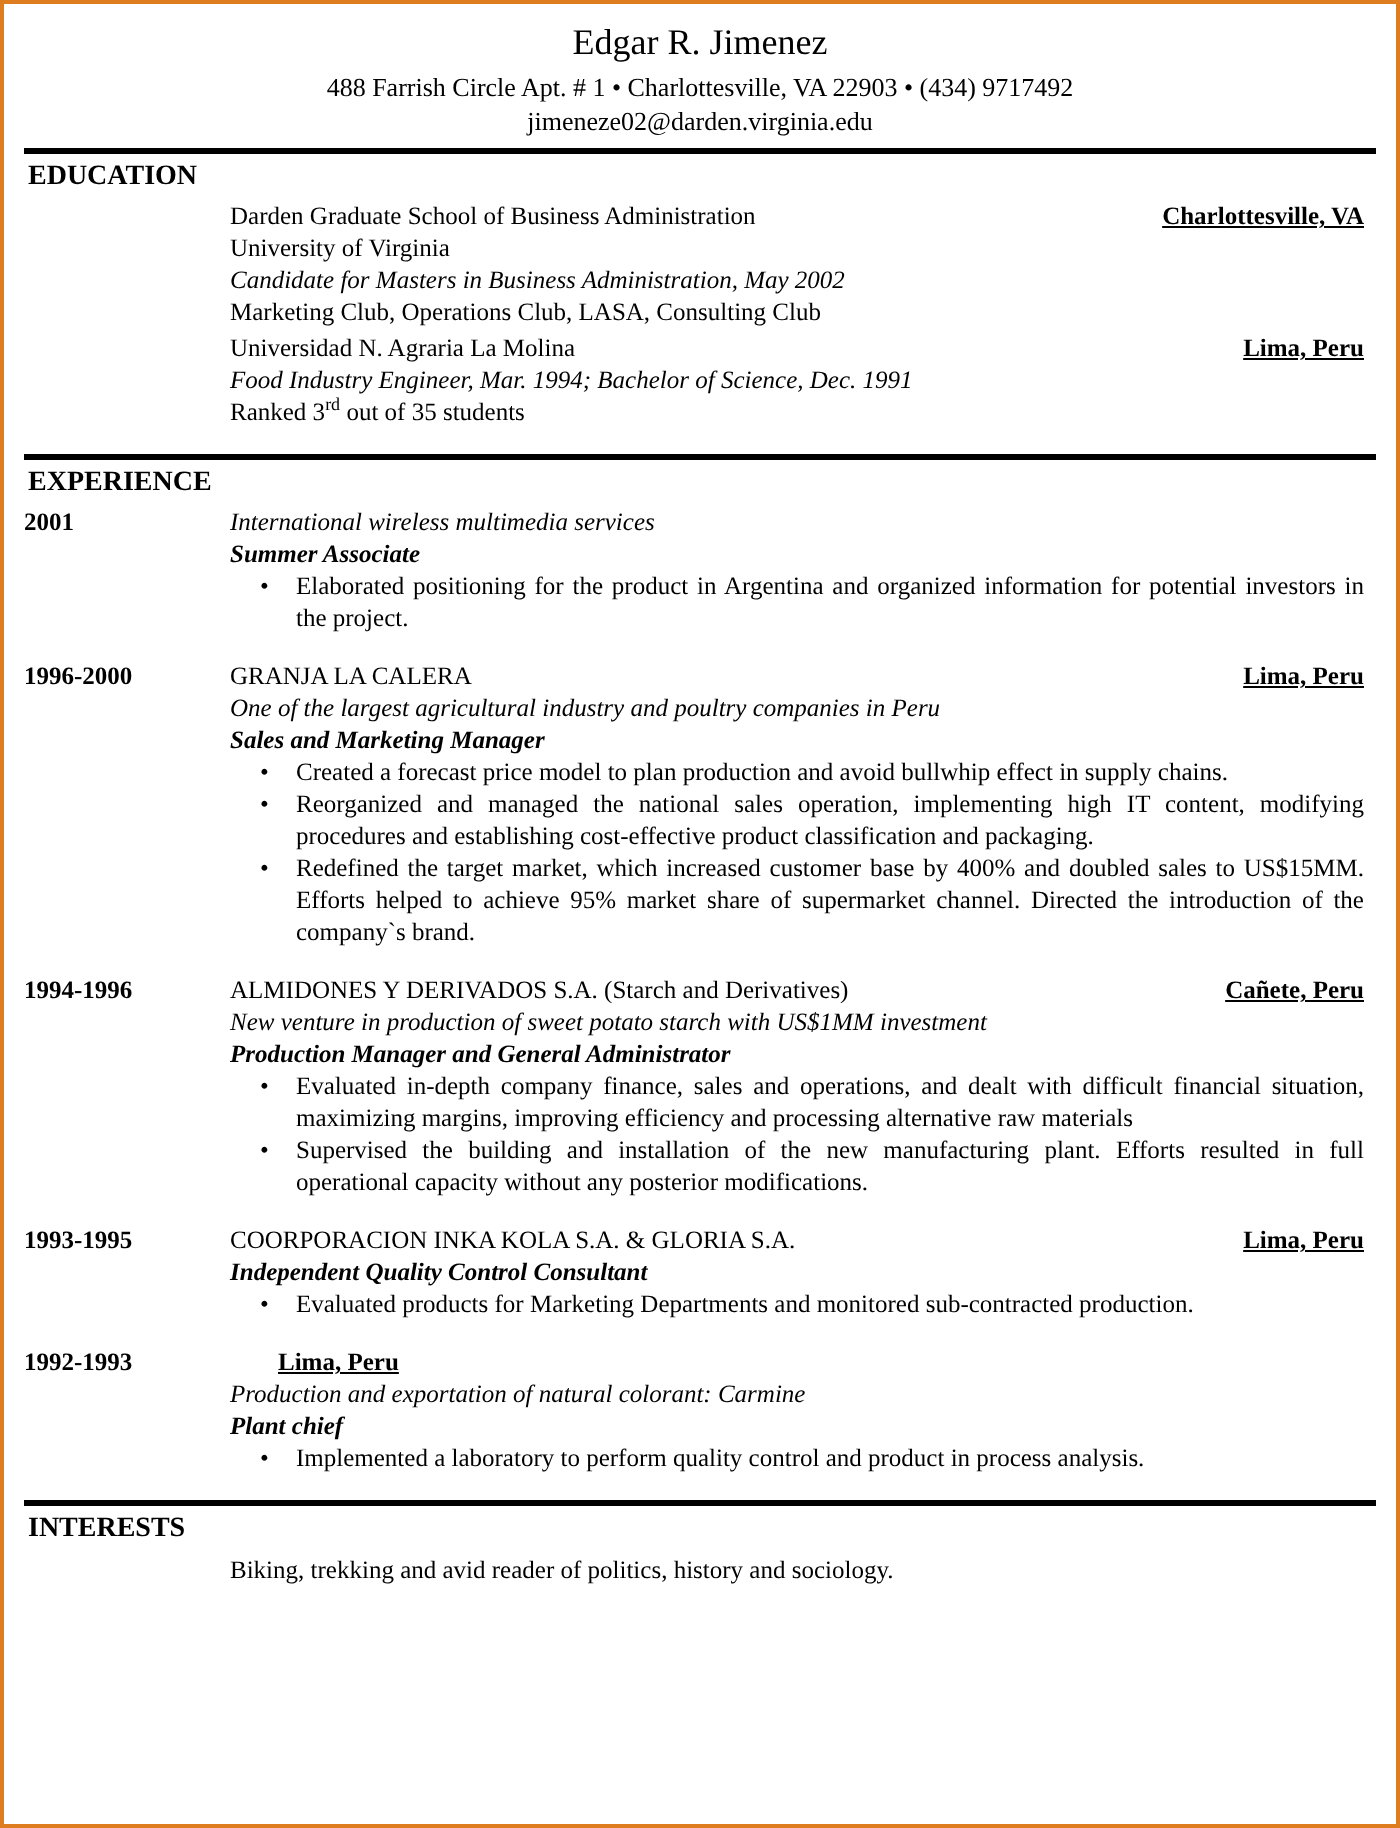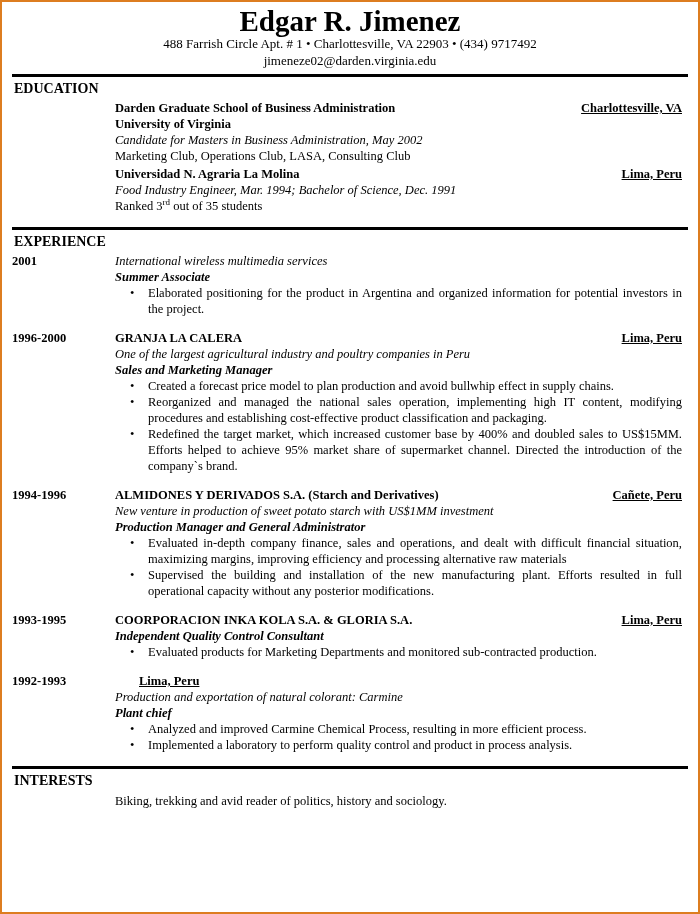--- a/index.html
+++ b/index.html
@@ -13,22 +13,22 @@
   .page {
     width: 700px;
     height: 914px;
     border: 2px solid var(--page_border, #dd7d20);
     background: var(--background, #ffffff);
     padding: 6px 10px 8px 10px;
     overflow: hidden;
   }
   .header { text-align: center; }
   .name {
-    font-size: 29px;
-    font-weight: bold;
+    font-size: 18px;
+    font-weight: normal;
     line-height: 27px;
   }
   .contact-line {
     font-size: 13px;
     line-height: 17px;
   }
   .rule {
     height: 3px;
     background: var(--rule, #000000);
     margin: 5px 0 2px 0;
@@ -36,21 +36,21 @@
   .rule.section-gap { margin-top: 13px; }
   .section-heading {
     font-size: 14px;
     font-weight: bold;
     line-height: 19px;
     margin: 2px 0 2px 2px;
   }
   .body-text { font-size: 12.5px; line-height: 16px; }
   .indent { margin-left: 103px; padding-right: 6px; }
   .row { display: flex; justify-content: space-between; align-items: baseline; }
-  .bold { font-weight: bold; }
+  .bold { font-weight: normal; }
   .italic { font-style: italic; }
   .bold-italic { font-weight: bold; font-style: italic; }
   .location { font-weight: bold; white-space: nowrap; margin-left: 24px; text-decoration: underline; }
   .edu-entry.second { margin-top: 2px; }
   .exp-entry { display: flex; margin-bottom: 13px; font-size: 12.5px; line-height: 16px; }
   .dates { width: 103px; flex-shrink: 0; font-weight: bold; }
   .exp-body { flex: 1; padding-right: 6px; }
   ul.bullets { list-style: none; }
   ul.bullets li {
     position: relative;
@@ -167,21 +167,20 @@
 
     <div class="exp-entry">
       <div class="dates">1992-1993</div>
       <div class="exp-body">
         <div class="row">
           <span class="location">Lima, Peru</span>
         </div>
         <div class="italic">Production and exportation of natural colorant: Carmine</div>
         <div class="bold-italic">Plant chief</div>
         <ul class="bullets">
-          <li>Analyzed and improved Carmine Chemical Process, resulting in more efficient process.</li>
           <li>Implemented a laboratory to perform quality control and product in process analysis.</li>
         </ul>
       </div>
     </div>
   </div>
 
   <div class="rule"></div>
 
   <div>
     <div class="section-heading">INTERESTS</div>

